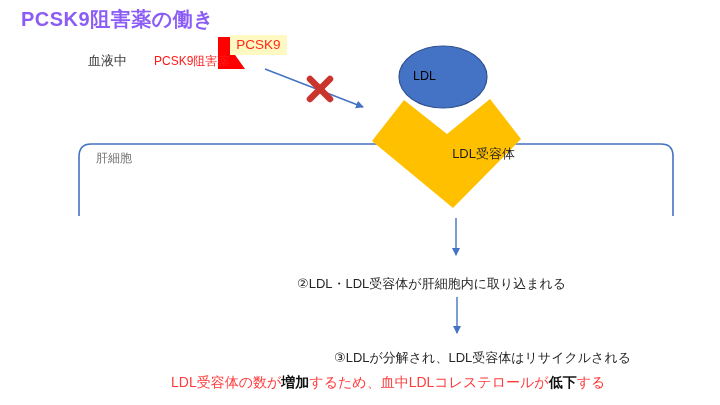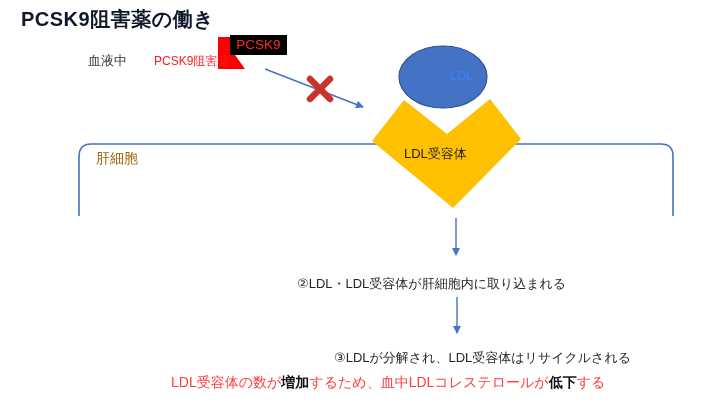--- a/index.html
+++ b/index.html
@@ -2,31 +2,31 @@
 <html><head>
 <meta charset="utf-8">
 <style>
   html,body{margin:0;padding:0;background:#888;}
   .stage{
     position:relative;width:720px;height:405px;background:#ffffff;
     font-family:"Liberation Sans","DejaVu Sans",sans-serif;
     color:#262626;overflow:hidden;margin:0 auto;
   }
   .abs{position:absolute;white-space:nowrap;}
-  .title{left:21px;top:6px;font-size:20px;font-weight:700;color:#0f172a;letter-spacing:0.5px;}
+  .title{left:21px;top:6px;font-size:20px;font-weight:700;color:#8b5cf6;letter-spacing:0.5px;}
   .blood{left:88px;top:52px;font-size:13px;color:#3a3a3a;}
   .pcsk9-box{
-    left:230px;top:35px;width:57px;height:20px;background:#000000;
+    left:230px;top:35px;width:57px;height:20px;background:#fef9c3;
     color:#FF2B1A;font-size:13.5px;text-align:center;line-height:20px;
   }
   .inhibitor-label{left:154px;top:53px;font-size:12px;color:#FF1A1A;}
   .step1{left:34px;top:101px;font-size:13px;}
-  .liver-label{left:96px;top:150px;font-size:14px;color:#a16207;}
-  .receptor-label{left:404px;top:145px;width:90px;text-align:left;font-size:13px;color:#1f1f1f;}
-  .ldl-label{left:413px;top:69px;width:60px;text-align:right;font-size:12.5px;color:#3b82f6;}
+  .liver-label{left:96px;top:150px;font-size:12px;color:#737373;}
+  .receptor-label{left:425px;top:145px;width:90px;text-align:right;font-size:13px;color:#1f1f1f;}
+  .ldl-label{left:413px;top:69px;width:60px;text-align:left;font-size:12.5px;color:#000000;}
   .step2{left:297px;top:275px;font-size:13px;text-align:center;}
   .step3{left:334px;top:349px;font-size:13px;}
   .conclusion{left:171px;top:374px;font-size:14px;}
   .seg-red{color:#FF3B3B;}
   .seg-bold{color:#111;font-weight:700;}
   svg.overlay{position:absolute;left:0;top:0;}
 </style>
 </head>
 <body>
 

